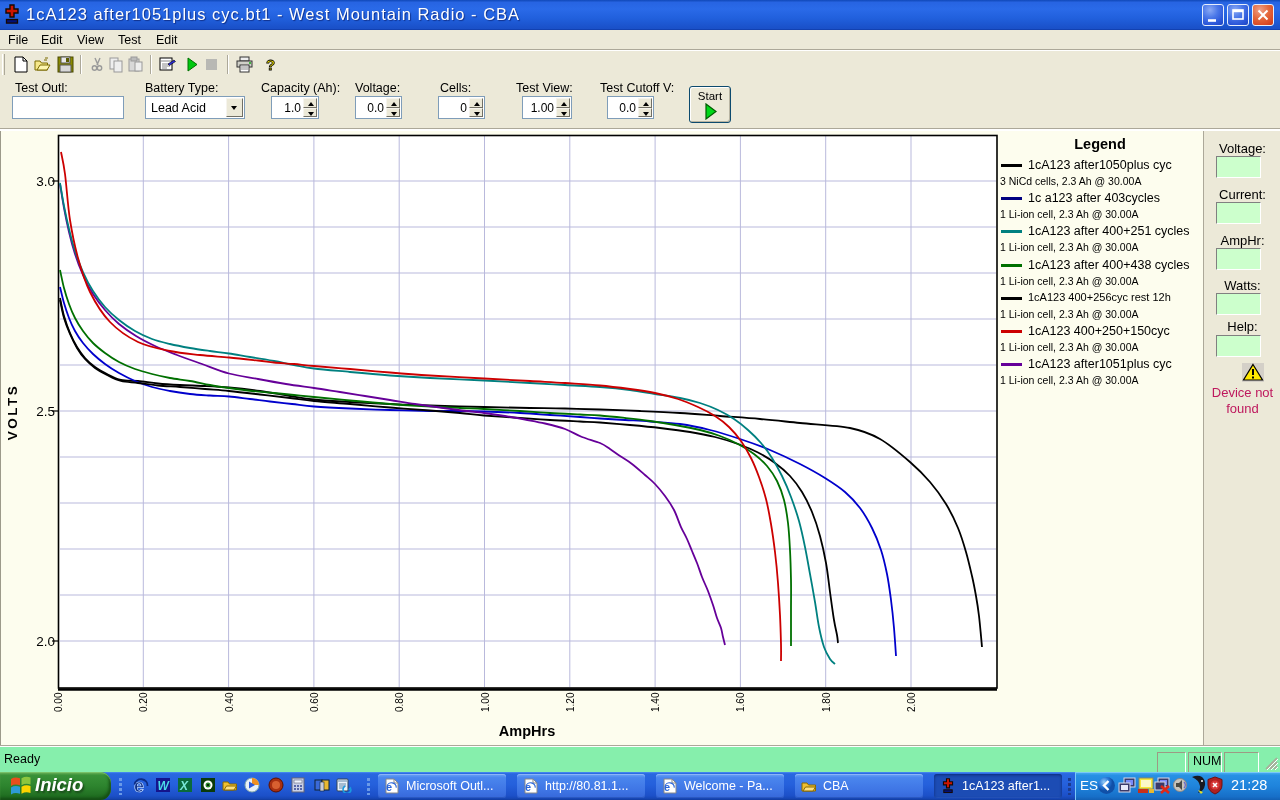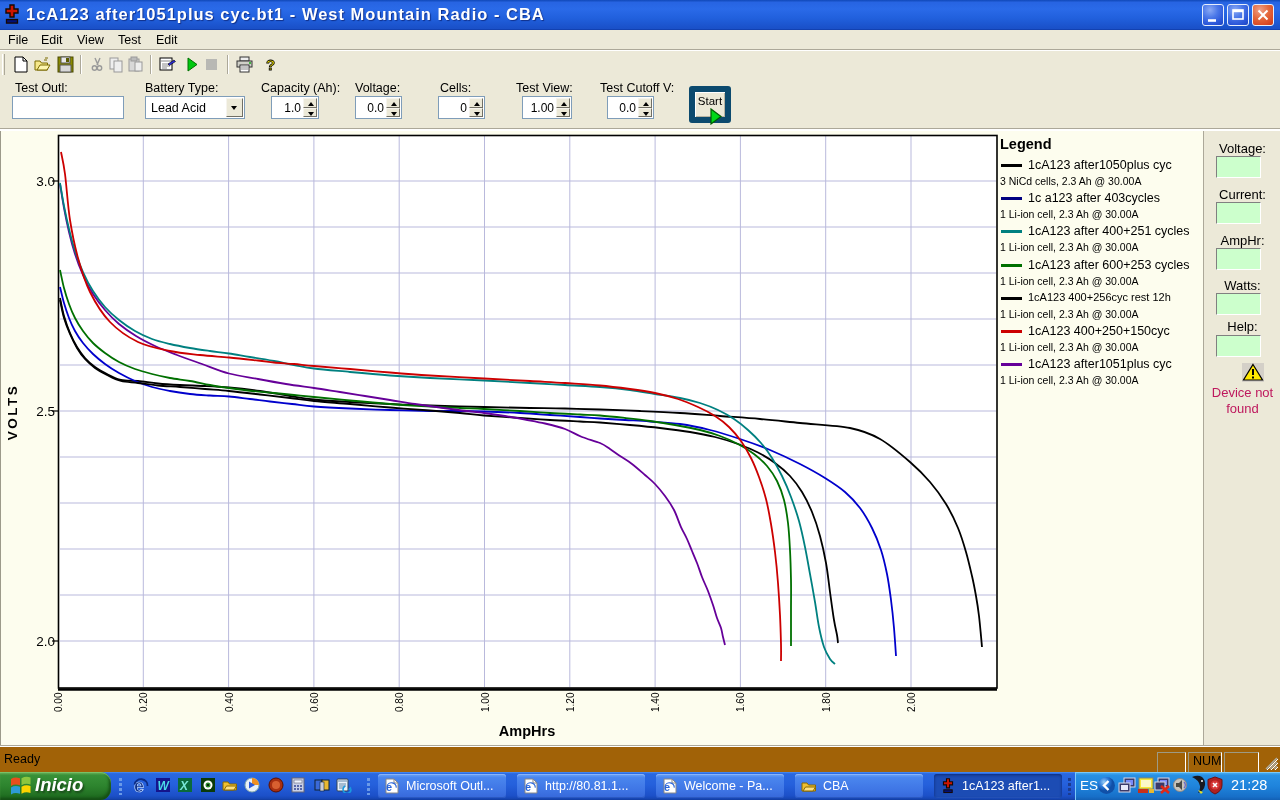--- a/index.html
+++ b/index.html
@@ -1,17 +1,17 @@
 <!DOCTYPE html>
 <html><head><meta charset="utf-8"><style>
 *{margin:0;padding:0;box-sizing:border-box}
 html,body{width:1280px;height:800px;overflow:hidden;font-family:"Liberation Sans",sans-serif;background:#ece9d8}
 .abs{position:absolute}
 #title{position:absolute;left:0;top:0;width:1280px;height:30px;background:linear-gradient(180deg,#1048b8 0%,#2764e2 8%,#2a6ae8 30%,#2160dd 60%,#1b53cc 88%,#1a50c8 96%,#0d36a0 100%);}
-#title .txt{position:absolute;left:26px;top:5px;color:#fff;font-size:16.5px;font-weight:bold;letter-spacing:1px;text-shadow:1px 1px 1px #10308a;white-space:nowrap}
+#title .txt{position:absolute;left:26px;top:5px;color:#fff;font-size:16.5px;font-weight:normal;letter-spacing:1px;text-shadow:1px 1px 1px #10308a;white-space:nowrap}
 .wbtn{position:absolute;top:4px;width:22px;height:22px;border-radius:3px;border:1px solid #e6eefc;color:#fff}
 .bblue{background:radial-gradient(circle at 35% 25%,#8aa9f4 0%,#4a77e8 40%,#2a55d8 75%,#1e46c0 100%)}
 .bred{background:radial-gradient(circle at 35% 25%,#f0a088 0%,#e4683c 45%,#d84724 80%,#c03a1a 100%)}
 .wg{position:absolute;left:0;top:0;width:20px;height:20px;font-size:13px;font-weight:bold;text-align:center;line-height:20px}
 #menu{position:absolute;left:0;top:30px;width:1280px;height:20px;background:#ece9d8;font-size:12.5px;color:#000}
 #menu span{position:absolute;top:3px}
 #tbar{position:absolute;left:0;top:50px;width:1280px;height:27px;background:#ece9d8;border-top:1px solid #fff;box-shadow:0 -1px 0 #aca899}
 .tsep{position:absolute;top:4px;width:1px;height:19px;background:#aca899;box-shadow:1px 0 0 #fff}
 .ticon{position:absolute;top:5px;width:17px;height:17px}
 #form{position:absolute;left:0;top:77px;width:1280px;height:54px;background:#ece9d8;font-size:12.5px}
@@ -21,21 +21,21 @@
 .spin .val{position:absolute;right:17px;top:4px;font-size:12px}
 .ud{position:absolute;right:1px;top:1px;width:14px;height:19px}
 .udb{position:absolute;right:0;width:14px;height:9.5px;background:#ece9d8;border:1px solid;border-color:#f6f4ee #716f64 #716f64 #f6f4ee}
 .arr{position:absolute;left:3.5px;width:0;height:0;border-left:3.5px solid transparent;border-right:3.5px solid transparent}
 .aup{top:3px;border-bottom:4px solid #000}
 .adn{top:3px;border-top:4px solid #000}
 #chartp{position:absolute;left:0;top:131px;width:1204px;height:615px;background:#fdfdee}
 #rpanel{position:absolute;left:1205px;top:131px;width:75px;height:615px;background:#ece9d8;font-size:13px}
 #rpanel .rl{position:absolute;width:75px;text-align:center;color:#000}
 .gbox{position:absolute;left:11px;width:45px;height:22px;background:#ccffcc;border:1px solid;border-color:#808080 #fff #fff #808080}
-#status{position:absolute;left:0;top:746px;width:1280px;height:26px;background:#a16207;border-top:1px solid #fff;box-shadow:0 -1px 0 #aca899;font-size:12.5px}
+#status{position:absolute;left:0;top:746px;width:1280px;height:26px;background:#86efac;border-top:1px solid #fff;box-shadow:0 -1px 0 #aca899;font-size:12.5px}
 .sunk{position:absolute;top:5px;height:33px;border:1px solid;border-color:#9d9a84 #fff #fff #9d9a84}
 #task{position:absolute;left:0;top:772px;width:1280px;height:28px;background:linear-gradient(180deg,#4b90f4 0%,#2a68e0 6%,#2560dc 45%,#1c50c8 85%,#1646b4 95%,#123c9e 100%)}
 .tbtn{position:absolute;top:2px;height:24px;border-radius:3px;background:linear-gradient(180deg,#6ba3f7 0%,#4a86ee 15%,#3e74e4 70%,#3668da 100%);box-shadow:inset 0 1px 0 #8ab4f8,inset 0 -1px 0 #2a58c0;color:#fff;font-size:12.5px}
 .tbtn .ic{position:absolute;left:6px;top:4px;width:16px;height:16px}
 .tbtn .tx{position:absolute;left:28px;top:5px;white-space:nowrap;overflow:hidden}
 </style></head><body>
 
 <div id="title">
  <svg class="abs" style="left:5px;top:4px" width="14" height="21" viewBox="0 0 14 21">
   <path d="M5,1 h4 v4 h4 v4 h-4 v4 h-4 v-4 h-4 v-4 h4 z" fill="#cc1500" stroke="#180800" stroke-width="1.4"></path>
@@ -189,21 +189,21 @@
       <div class="val">0.0</div>
       <div class="ud">
         <div class="udb" style="top:0">
           <div class="arr aup"></div>
         </div>
         <div class="udb" style="top:9.5px">
           <div class="adn arr"></div>
         </div>
       </div>
     </div>
- <div style="position:absolute;left:689px;top:9px;width:42px;height:37px;background:#ece9d8;border:6px solid #0c4a6e;border-radius:3px;box-shadow:inset 1px 1px 0 #fff,inset -1px -1px 0 #b8b4a2">
+ <div style="position:absolute;left:689px;top:9px;width:42px;height:37px;background:#ece9d8;border:1px solid #0c4a6e;border-radius:3px;box-shadow:inset 1px 1px 0 #fff,inset -1px -1px 0 #b8b4a2">
    <div style="position:absolute;left:0;top:3px;width:100%;text-align:center;font-size:11.5px">Start</div>
    <svg style="position:absolute;left:13px;top:16px" width="16" height="17" viewBox="0 0 16 17">
         <path d="M3,1 l10,7.5 l-10,7.5 z" fill="#00d818" stroke="#005c00" stroke-width="1.2"></path>
       </svg>
  </div>
  <div style="position:absolute;left:0;top:51px;width:1280px;height:1px;background:#aca899"></div>
  <div style="position:absolute;left:0;top:52px;width:1280px;height:2px;background:#fff"></div>
 </div>
 
 <div id="chartp">
@@ -281,39 +281,39 @@
 <path d="M60,298C60.7,301.0 62.3,310.2 64,316C65.7,321.8 67.8,327.8 70,333C72.2,338.2 74.5,342.8 77,347C79.5,351.2 82.0,354.7 85,358C88.0,361.3 91.3,364.3 95,367C98.7,369.7 102.7,371.8 107,374C111.3,376.2 115.8,378.8 121,380C126.2,381.2 131.8,380.4 138,381C144.2,381.6 151.0,382.8 158,383.5C165.0,384.2 172.2,384.6 180,385C187.8,385.4 196.8,385.6 205,386C213.2,386.4 219.8,386.7 229,387.5C238.2,388.3 249.8,389.6 260,391C270.2,392.4 281.0,394.6 290,396C299.0,397.4 304.0,398.5 314,399.5C324.0,400.5 337.3,401.2 350,402C362.7,402.8 376.7,403.4 390,404C403.3,404.6 414.3,405.0 430,405.5C445.7,406.0 467.3,406.6 484,407C500.7,407.4 516.5,407.8 530,408C543.5,408.2 553.3,408.2 565,408.5C576.7,408.8 587.5,409.1 600,409.5C612.5,409.9 626.7,410.4 640,411C653.3,411.6 666.7,412.2 680,413C693.3,413.8 706.7,415.0 720,416C733.3,417.0 746.7,417.8 760,419C773.3,420.2 785.0,421.5 800,423C815.0,424.5 836.7,425.3 850,428C863.3,430.7 870.0,433.3 880,439C890.0,444.7 901.7,454.8 910,462C918.3,469.2 924.0,475.0 930,482C936.0,489.0 941.3,496.3 946,504C950.7,511.7 954.7,520.0 958,528C961.3,536.0 963.7,544.0 966,552C968.3,560.0 970.3,568.7 972,576C973.7,583.3 974.8,589.3 976,596C977.2,602.7 978.2,609.3 979,616C979.8,622.7 980.5,630.8 981,636C981.5,641.2 981.8,645.2 982,647" fill="none" stroke="#000000" stroke-width="1.8"></path>
 <path d="M60,287C60.7,289.7 62.5,297.8 64,303C65.5,308.2 67.2,313.3 69,318C70.8,322.7 72.7,326.8 75,331C77.3,335.2 80.0,339.2 83,343C86.0,346.8 89.3,350.5 93,354C96.7,357.5 100.7,360.8 105,364C109.3,367.2 114.0,370.2 119,373C124.0,375.8 129.5,378.7 135,381C140.5,383.3 146.2,385.3 152,387C157.8,388.7 163.7,389.8 170,391C176.3,392.2 183.3,393.2 190,394C196.7,394.8 203.5,395.1 210,395.5C216.5,395.9 222.3,395.9 229,396.5C235.7,397.1 243.2,398.2 250,399C256.8,399.8 263.0,400.7 270,401.5C277.0,402.3 284.7,403.2 292,404C299.3,404.8 304.3,405.8 314,406.5C323.7,407.2 337.3,407.9 350,408.5C362.7,409.1 376.7,409.6 390,410C403.3,410.4 418.3,410.8 430,411C441.7,411.2 451.0,410.9 460,411C469.0,411.1 474.0,411.2 484,411.5C494.0,411.8 509.0,412.4 520,413C531.0,413.6 540.0,414.3 550,415C560.0,415.7 571.7,416.4 580,417C588.3,417.6 592.5,418.0 600,418.5C607.5,419.0 616.7,419.5 625,420C633.3,420.5 640.8,420.8 650,421.5C659.2,422.2 670.0,422.6 680,424C690.0,425.4 700.0,427.5 710,430C720.0,432.5 730.0,435.7 740,439C750.0,442.3 760.0,445.8 770,450C780.0,454.2 790.8,459.3 800,464C809.2,468.7 817.5,473.3 825,478C832.5,482.7 839.2,487.0 845,492C850.8,497.0 855.5,502.0 860,508C864.5,514.0 868.5,521.0 872,528C875.5,535.0 878.5,542.3 881,550C883.5,557.7 885.3,565.7 887,574C888.7,582.3 889.8,591.0 891,600C892.2,609.0 893.2,618.7 894,628C894.8,637.3 895.7,651.3 896,656" fill="none" stroke="#0000cc" stroke-width="1.8"></path>
 <path d="M60,300C60.7,303.0 62.3,312.3 64,318C65.7,323.7 67.8,329.0 70,334C72.2,339.0 74.5,343.8 77,348C79.5,352.2 82.0,355.7 85,359C88.0,362.3 91.3,365.3 95,368C98.7,370.7 102.7,372.8 107,375C111.3,377.2 115.8,379.7 121,381C126.2,382.3 131.8,382.2 138,383C144.2,383.8 151.0,384.8 158,385.5C165.0,386.2 172.2,386.4 180,387C187.8,387.6 196.8,388.3 205,389C213.2,389.7 219.8,390.1 229,391C238.2,391.9 249.8,393.3 260,394.5C270.2,395.7 281.0,396.9 290,398C299.0,399.1 304.0,400.0 314,401C324.0,402.0 337.3,402.9 350,404C362.7,405.1 376.7,406.4 390,407.5C403.3,408.6 418.3,409.6 430,410.5C441.7,411.4 451.0,412.2 460,413C469.0,413.8 474.0,414.7 484,415.5C494.0,416.3 509.0,417.2 520,418C531.0,418.8 540.0,419.4 550,420C560.0,420.6 571.7,421.1 580,421.5C588.3,421.9 591.7,421.9 600,422.5C608.3,423.1 620.0,424.1 630,425C640.0,425.9 650.0,426.8 660,428C670.0,429.2 680.8,430.5 690,432C699.2,433.5 707.0,435.0 715,437C723.0,439.0 730.8,441.4 738,444C745.2,446.6 751.8,449.3 758,452.5C764.2,455.7 769.7,459.1 775,463C780.3,466.9 785.5,471.2 790,476C794.5,480.8 798.3,486.0 802,492C805.7,498.0 809.0,504.7 812,512C815.0,519.3 817.7,527.5 820,536C822.3,544.5 824.3,553.7 826,563C827.7,572.3 828.7,582.5 830,592C831.3,601.5 832.8,612.8 834,620C835.2,627.2 836.3,631.2 837,635C837.7,638.8 837.8,641.7 838,643" fill="none" stroke="#000000" stroke-width="1.8"></path>
 <path d="M60,270C60.7,273.0 62.5,282.3 64,288C65.5,293.7 67.2,299.0 69,304C70.8,309.0 72.7,313.5 75,318C77.3,322.5 80.0,326.8 83,331C86.0,335.2 89.3,339.3 93,343C96.7,346.7 100.7,349.8 105,353C109.3,356.2 114.0,359.3 119,362C124.0,364.7 129.5,367.0 135,369C140.5,371.0 146.2,372.5 152,374C157.8,375.5 163.7,376.8 170,378C176.3,379.2 183.3,379.8 190,381C196.7,382.2 203.5,383.8 210,385C216.5,386.2 222.0,387.0 229,388C236.0,389.0 244.5,390.2 252,391C259.5,391.8 267.0,392.3 274,393C281.0,393.7 287.3,394.3 294,395C300.7,395.7 304.7,396.1 314,397C323.3,397.9 337.3,399.3 350,400.5C362.7,401.7 376.7,403.0 390,404C403.3,405.0 418.3,405.8 430,406.5C441.7,407.2 451.0,407.6 460,408C469.0,408.4 474.0,408.5 484,409C494.0,409.5 509.0,410.3 520,411C531.0,411.7 540.0,412.4 550,413C560.0,413.6 571.7,414.1 580,414.5C588.3,414.9 592.5,414.9 600,415.5C607.5,416.1 616.7,417.1 625,418C633.3,418.9 641.7,419.8 650,421C658.3,422.2 666.7,423.5 675,425C683.3,426.5 692.5,428.2 700,430C707.5,431.8 713.7,433.7 720,436C726.3,438.3 732.3,441.0 738,444C743.7,447.0 749.2,450.3 754,454C758.8,457.7 763.2,461.5 767,466C770.8,470.5 774.2,475.3 777,481C779.8,486.7 782.2,493.0 784,500C785.8,507.0 787.0,514.7 788,523C789.0,531.3 789.5,540.5 790,550C790.5,559.5 790.8,570.0 791,580C791.2,590.0 791.0,600.8 791,610C791.0,619.2 791.0,629.0 791,635C791.0,641.0 791.0,644.2 791,646" fill="none" stroke="#007000" stroke-width="1.8"></path>
 <path d="M60,184C60.7,188.0 62.5,200.0 64,208C65.5,216.0 67.2,224.3 69,232C70.8,239.7 72.7,246.8 75,254C77.3,261.2 80.0,268.3 83,275C86.0,281.7 89.3,288.2 93,294C96.7,299.8 100.7,305.0 105,310C109.3,315.0 113.8,319.7 119,324C124.2,328.3 130.0,332.3 136,336C142.0,339.7 148.2,342.8 155,346C161.8,349.2 169.2,352.0 177,355C184.8,358.0 193.3,360.9 202,364C210.7,367.1 219.7,371.0 229,373.5C238.3,376.0 248.5,377.2 258,379C267.5,380.8 276.7,382.5 286,384C295.3,385.5 305.0,386.7 314,388C323.0,389.3 331.5,390.7 340,392C348.5,393.3 356.7,394.7 365,396C373.3,397.3 381.7,398.7 390,400C398.3,401.3 406.7,402.8 415,404C423.3,405.2 432.2,406.4 440,407.5C447.8,408.6 454.7,409.6 462,410.5C469.3,411.4 476.8,412.1 484,413C491.2,413.9 498.2,414.9 505,416C511.8,417.1 518.3,418.2 525,419.5C531.7,420.8 538.3,421.9 545,423.5C551.7,425.1 558.8,426.8 565,429C571.2,431.2 576.2,434.7 582,437C587.8,439.3 595.3,441.0 600,443C604.7,445.0 606.7,446.8 610,449C613.3,451.2 616.3,453.5 620,456C623.7,458.5 627.8,460.8 632,464C636.2,467.2 641.2,471.7 645,475C648.8,478.3 651.7,480.5 655,484C658.3,487.5 661.8,491.7 665,496C668.2,500.3 671.3,504.8 674,510C676.7,515.2 678.8,522.2 681,527C683.2,531.8 685.2,535.0 687,539C688.8,543.0 690.3,547.0 692,551C693.7,555.0 695.3,558.7 697,563C698.7,567.3 700.2,572.3 702,577C703.8,581.7 706.2,586.3 708,591C709.8,595.7 711.5,600.5 713,605C714.5,609.5 715.7,614.2 717,618C718.3,621.8 720.0,624.8 721,628C722.0,631.2 722.3,634.2 723,637C723.7,639.8 724.7,643.7 725,645" fill="none" stroke="#660099" stroke-width="1.8"></path>
 <path d="M60,183C60.7,186.8 62.5,198.3 64,206C65.5,213.7 67.2,221.5 69,229C70.8,236.5 72.7,243.8 75,251C77.3,258.2 80.0,265.3 83,272C86.0,278.7 89.3,285.2 93,291C96.7,296.8 100.7,302.2 105,307C109.3,311.8 114.0,316.0 119,320C124.0,324.0 129.5,327.8 135,331C140.5,334.2 146.2,336.8 152,339C157.8,341.2 163.7,342.5 170,344C176.3,345.5 183.3,346.8 190,348C196.7,349.2 203.5,350.1 210,351C216.5,351.9 222.3,352.5 229,353.5C235.7,354.5 242.5,355.8 250,357C257.5,358.2 266.7,359.7 274,361C281.3,362.3 287.3,363.8 294,365C300.7,366.2 304.7,367.3 314,368.5C323.3,369.7 337.3,370.8 350,372C362.7,373.2 376.7,374.5 390,375.5C403.3,376.5 414.3,377.2 430,378C445.7,378.8 467.3,379.7 484,380.5C500.7,381.3 516.5,382.2 530,383C543.5,383.8 553.3,384.3 565,385C576.7,385.7 589.2,386.2 600,387C610.8,387.8 620.8,388.8 630,390C639.2,391.2 646.7,392.7 655,394C663.3,395.3 672.5,396.5 680,398C687.5,399.5 693.7,401.0 700,403C706.3,405.0 712.3,407.3 718,410C723.7,412.7 729.0,415.7 734,419C739.0,422.3 743.5,426.0 748,430C752.5,434.0 757.0,438.3 761,443C765.0,447.7 768.5,452.5 772,458C775.5,463.5 778.8,469.5 782,476C785.2,482.5 788.2,489.5 791,497C793.8,504.5 796.7,512.7 799,521C801.3,529.3 803.2,538.2 805,547C806.8,555.8 808.3,564.8 810,574C811.7,583.2 813.5,593.2 815,602C816.5,610.8 817.5,619.5 819,627C820.5,634.5 822.2,641.7 824,647C825.8,652.3 828.2,656.2 830,659C831.8,661.8 834.2,663.2 835,664" fill="none" stroke="#008080" stroke-width="1.8"></path>
 <path d="M61,152C61.7,155.7 63.5,162.7 65,174C66.5,185.3 67.8,206.0 70,220C72.2,234.0 74.7,246.0 78,258C81.3,270.0 84.7,281.3 90,292C95.3,302.7 102.0,313.7 110,322C118.0,330.3 128.0,337.2 138,342C148.0,346.8 159.7,348.8 170,351C180.3,353.2 190.2,353.9 200,355C209.8,356.1 219.3,356.6 229,357.5C238.7,358.4 250.5,359.7 258,360.5C265.5,361.3 268.0,361.9 274,362.5C280.0,363.1 287.3,363.4 294,364C300.7,364.6 304.7,365.2 314,366C323.3,366.8 337.3,367.9 350,369C362.7,370.1 376.7,371.4 390,372.5C403.3,373.6 414.3,374.5 430,375.5C445.7,376.5 467.3,377.6 484,378.5C500.7,379.4 516.5,380.2 530,381C543.5,381.8 553.3,382.2 565,383C576.7,383.8 589.2,384.5 600,385.5C610.8,386.5 620.8,387.8 630,389C639.2,390.2 647.0,391.3 655,393C663.0,394.7 670.8,396.7 678,399C685.2,401.3 691.8,404.2 698,407C704.2,409.8 709.8,412.7 715,416C720.2,419.3 724.7,422.8 729,427C733.3,431.2 737.3,435.8 741,441C744.7,446.2 748.0,452.0 751,458C754.0,464.0 756.5,470.2 759,477C761.5,483.8 764.0,491.2 766,499C768.0,506.8 769.5,515.2 771,524C772.5,532.8 773.8,542.2 775,552C776.2,561.8 777.2,572.5 778,583C778.8,593.5 779.5,604.8 780,615C780.5,625.2 780.8,636.3 781,644C781.2,651.7 781.0,658.2 781,661" fill="none" stroke="#cc0000" stroke-width="1.8"></path>
  </g>
 </svg>
 <div style="position:absolute;left:1000px;top:5px;width:204px">
-<div style="position:absolute;left:0;top:0;width:200px;font-size:14.5px;font-weight:bold">Legend</div>
+<div style="position:absolute;left:0;top:0;width:200px;text-align:center;font-size:14.5px;font-weight:bold">Legend</div>
 <div style="position:absolute;left:1px;top:22px;width:203px;height:15px">
 <div style="position:absolute;left:0;top:6px;width:21px;height:2.5px;background:#000000"></div>
 <div style="position:absolute;left:27px;top:0;font-size:12.5px;white-space:nowrap">1cA123 after1050plus cyc</div>
 </div>
 <div style="position:absolute;left:0px;top:39px;font-size:10.5px;white-space:nowrap">3 NiCd cells, 2.3 Ah @ 30.00A</div>
 <div style="position:absolute;left:1px;top:55px;width:203px;height:15px">
 <div style="position:absolute;left:0;top:6px;width:21px;height:2.5px;background:#000080"></div>
 <div style="position:absolute;left:27px;top:0;font-size:12.5px;white-space:nowrap">1c a123 after 403cycles</div>
 </div>
 <div style="position:absolute;left:0px;top:72px;font-size:10.5px;white-space:nowrap">1 Li-ion cell, 2.3 Ah @ 30.00A</div>
 <div style="position:absolute;left:1px;top:88px;width:203px;height:15px">
 <div style="position:absolute;left:0;top:6px;width:21px;height:2.5px;background:#008080"></div>
 <div style="position:absolute;left:27px;top:0;font-size:12.5px;white-space:nowrap">1cA123 after 400+251 cycles</div>
 </div>
 <div style="position:absolute;left:0px;top:105px;font-size:10.5px;white-space:nowrap">1 Li-ion cell, 2.3 Ah @ 30.00A</div>
 <div style="position:absolute;left:1px;top:122px;width:203px;height:15px">
 <div style="position:absolute;left:0;top:6px;width:21px;height:2.5px;background:#007000"></div>
-<div style="position:absolute;left:27px;top:0;font-size:12.5px;white-space:nowrap">1cA123 after 600+253 cycles</div>
+<div style="position:absolute;left:27px;top:0;font-size:12.5px;white-space:nowrap">1cA123 after 400+438 cycles</div>
 </div>
 <div style="position:absolute;left:0px;top:139px;font-size:10.5px;white-space:nowrap">1 Li-ion cell, 2.3 Ah @ 30.00A</div>
 <div style="position:absolute;left:1px;top:155px;width:203px;height:15px">
 <div style="position:absolute;left:0;top:6px;width:21px;height:2.5px;background:#000000"></div>
 <div style="position:absolute;left:27px;top:0;font-size:11px;white-space:nowrap">1cA123 400+256cyc rest 12h</div>
 </div>
 <div style="position:absolute;left:0px;top:172px;font-size:10.5px;white-space:nowrap">1 Li-ion cell, 2.3 Ah @ 30.00A</div>
 <div style="position:absolute;left:1px;top:188px;width:203px;height:15px">
 <div style="position:absolute;left:0;top:6px;width:21px;height:2.5px;background:#cc0000"></div>
 <div style="position:absolute;left:27px;top:0;font-size:12.5px;white-space:nowrap">1cA123 400+250+150cyc</div>

